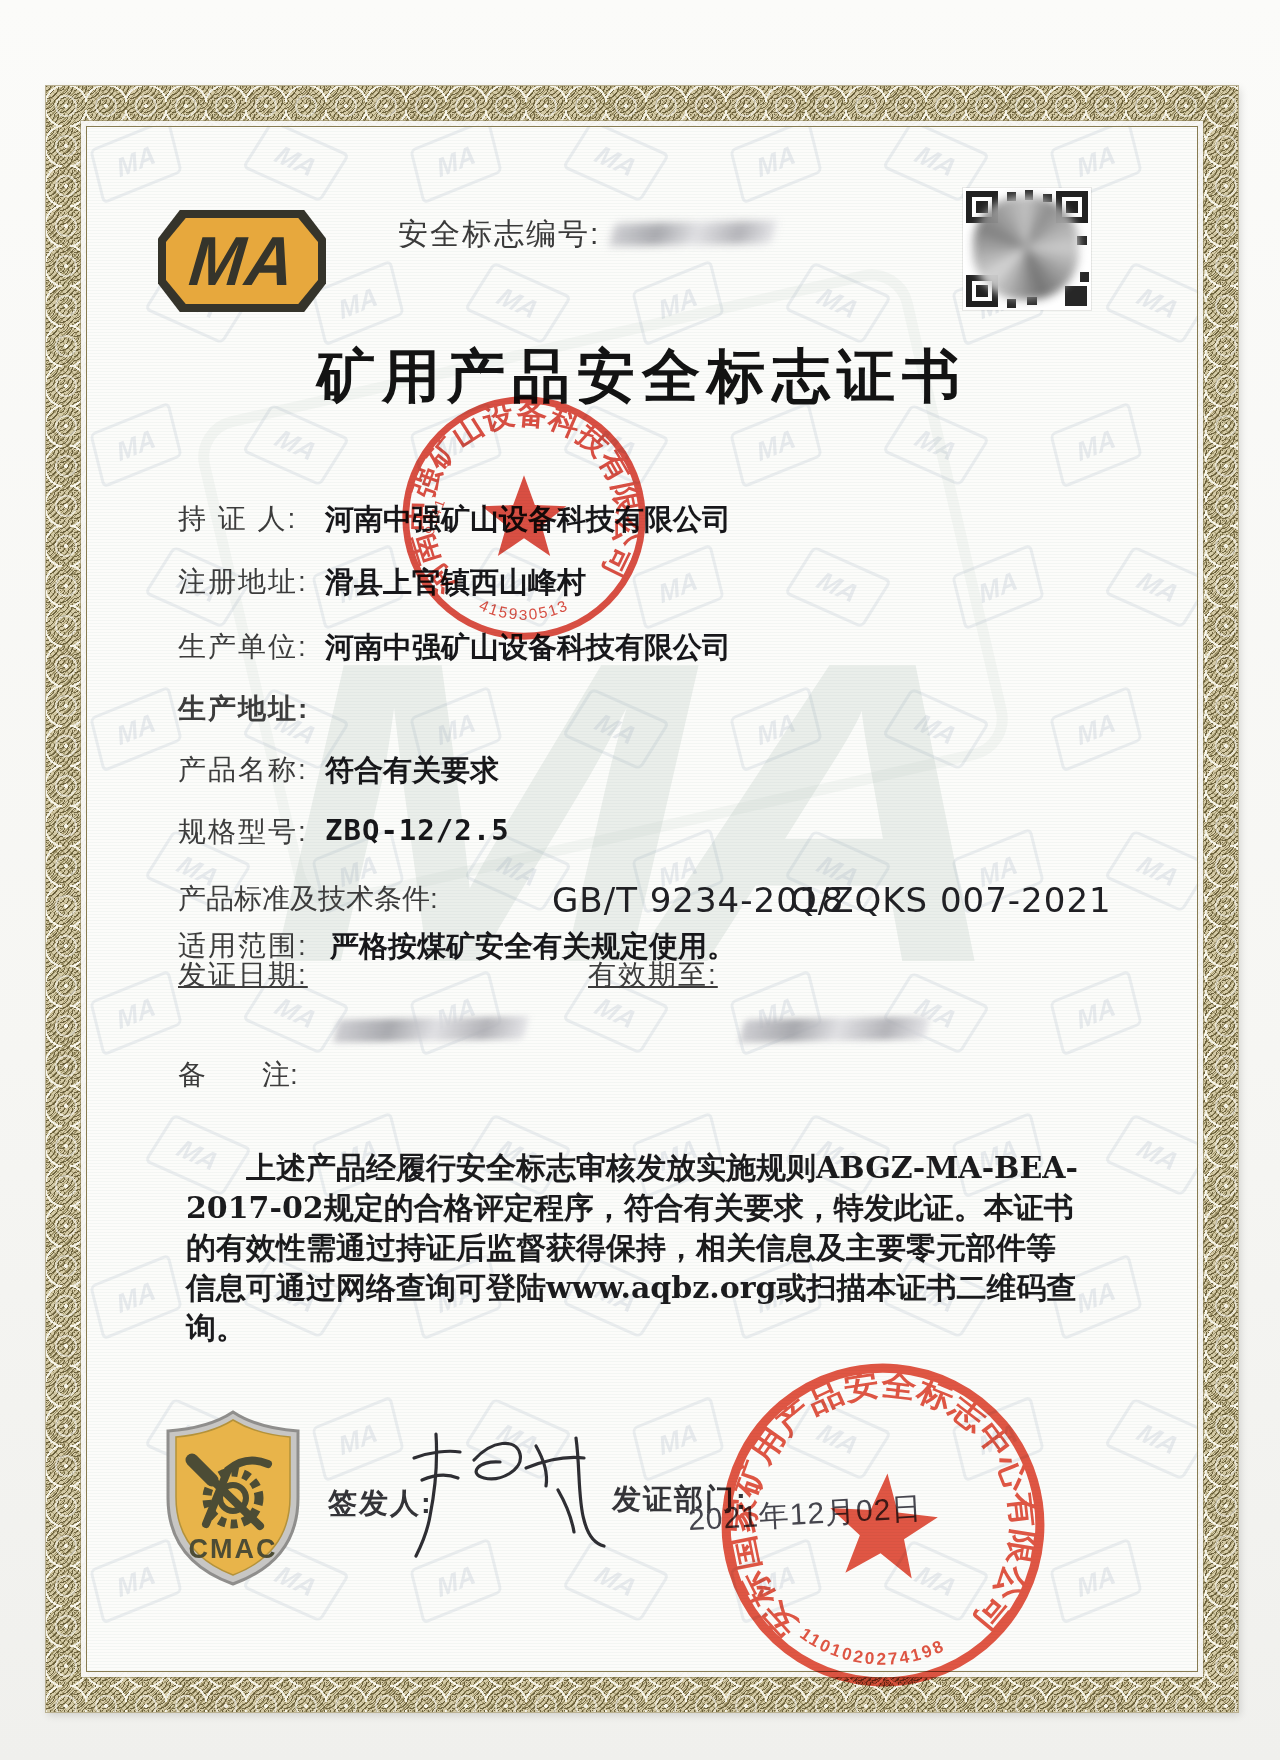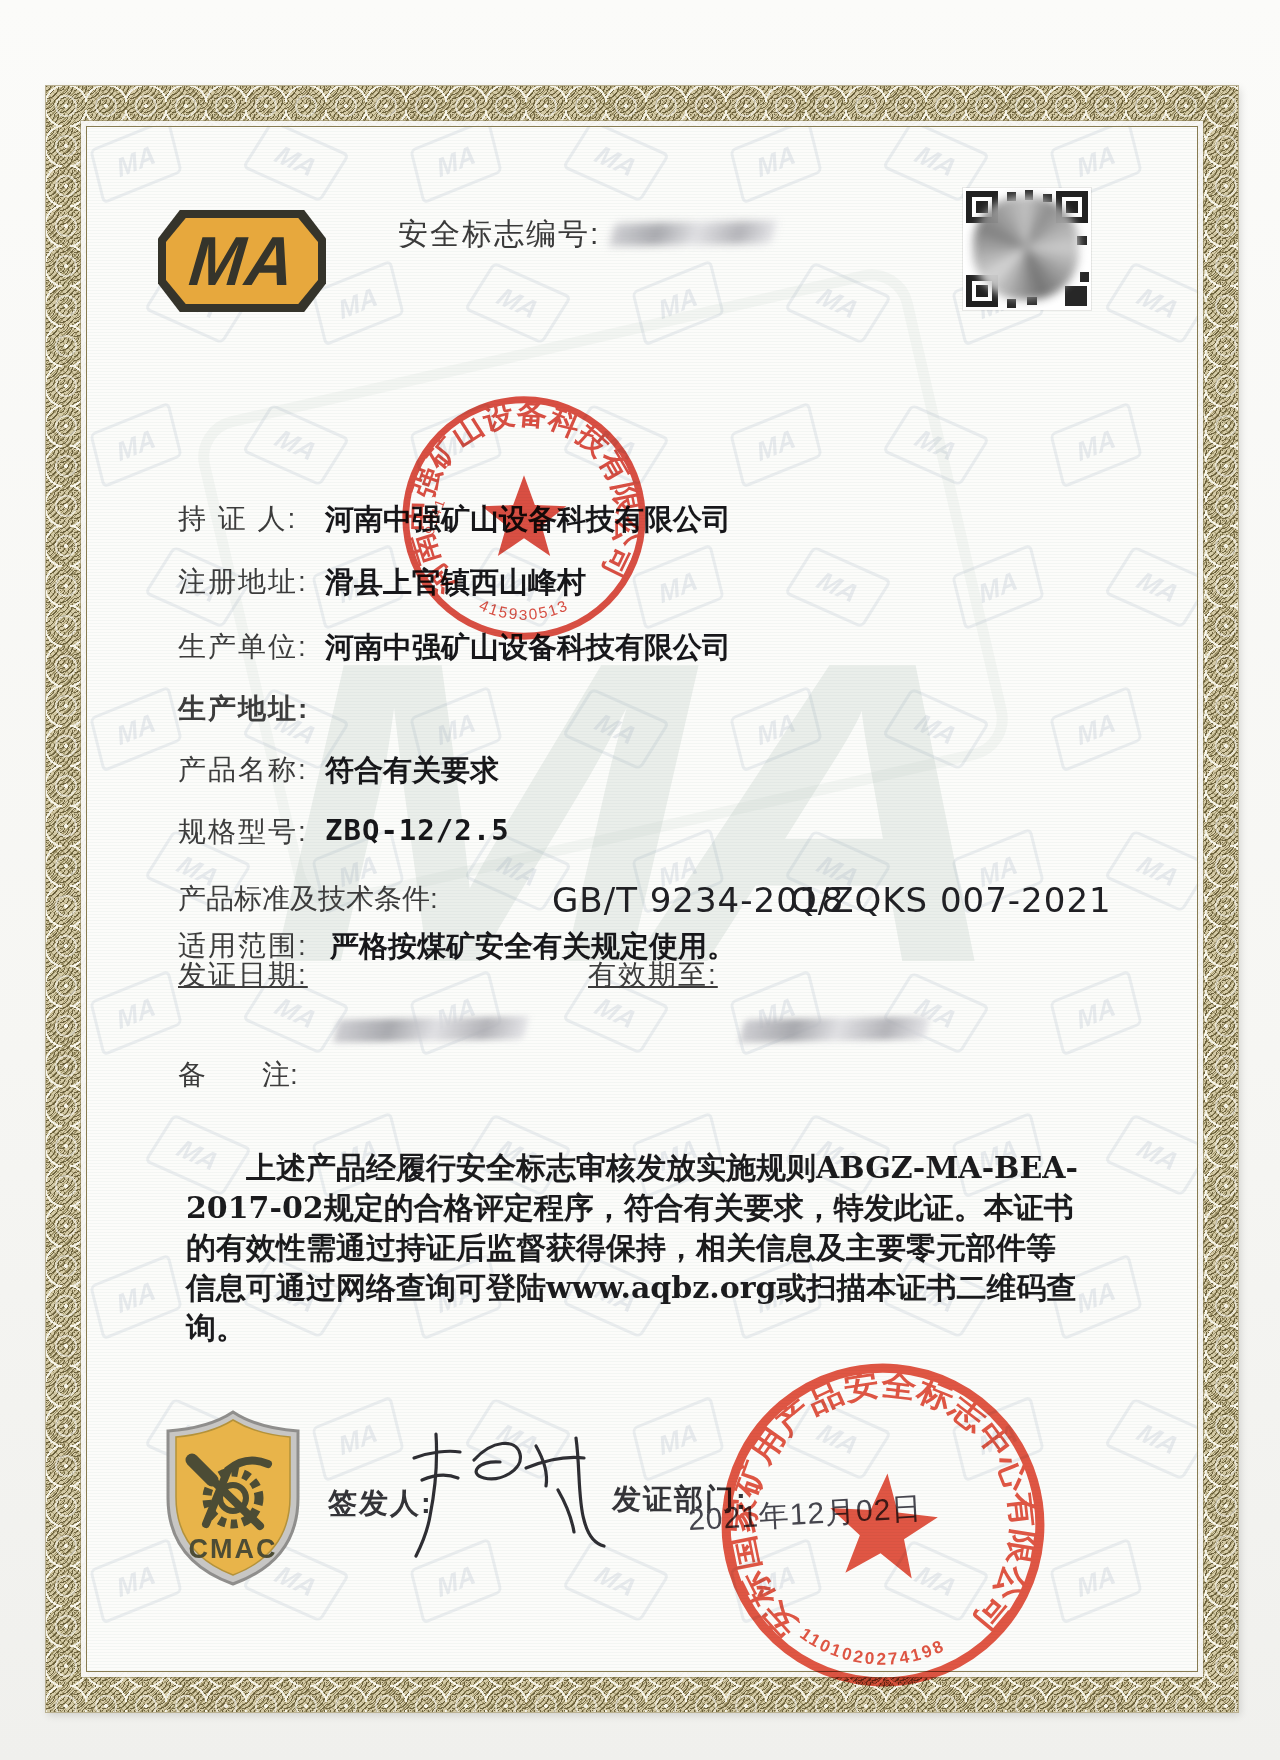--- a/index.html
+++ b/index.html
@@ -199,20 +199,21 @@
     <div class="qr-mod" style="left:62px;top:2px;width:8px;height:10px;"></div>
     <div class="qr-mod" style="left:80px;top:6px;width:9px;height:8px;"></div>
     <div class="qr-mod" style="right:4px;top:48px;width:10px;height:9px;"></div>
     <div class="qr-mod" style="right:2px;bottom:28px;width:9px;height:10px;"></div>
     <div class="qr-mod" style="right:4px;bottom:4px;width:22px;height:20px;"></div>
     <div class="qr-mod" style="left:44px;bottom:2px;width:9px;height:9px;"></div>
     <div class="qr-mod" style="left:64px;bottom:5px;width:10px;height:8px;"></div>
     <div class="qr-blur"></div>
   </div>
 
+  <div class="abs title">矿用产品安全标志证书</div>
 
   <div class="flabel r0">持 证 人:</div>
   <div class="fvalue r0">河南中强矿山设备科技有限公司</div>
   <div class="flabel r1">注册地址:</div>
   <div class="fvalue r1">滑县上官镇西山峰村</div>
   <div class="flabel r2">生产单位:</div>
   <div class="fvalue r2">河南中强矿山设备科技有限公司</div>
   <div class="flabel r3">生产地址:</div>
   <div class="flabel r4">产品名称:</div>
   <div class="fvalue r4">符合有关要求</div>

